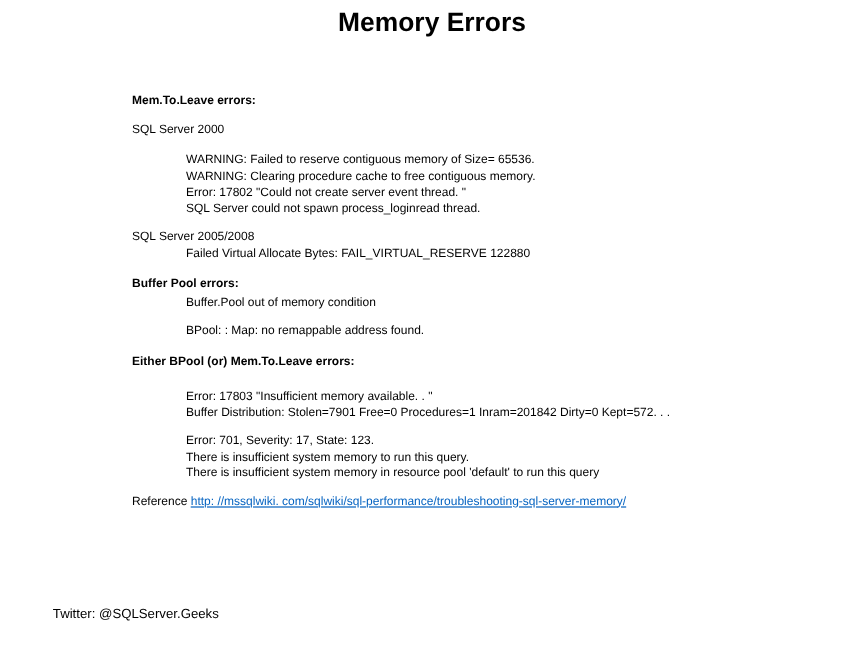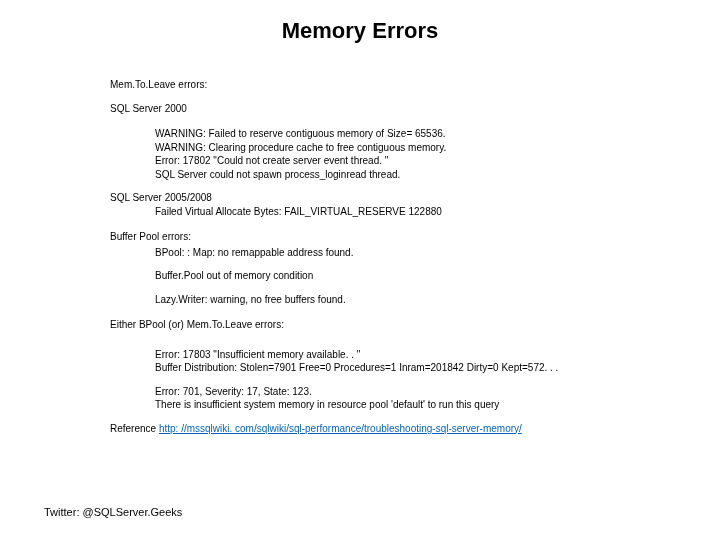--- a/index.html
+++ b/index.html
@@ -13,37 +13,37 @@
     overflow: hidden;
   }
   .slide {
     position: relative;
     width: 720px;
     height: 540px;
     box-sizing: border-box;
   }
   .title {
     position: absolute;
-    top: 18px;
+    top: 6px;
     left: 0;
     width: 720px;
     text-align: center;
     font-size: 22px;
     font-weight: bold;
   }
   .content {
     position: absolute;
     top: 78px;
     left: 110px;
     width: 540px;
     font-size: 10px;
     line-height: 1.35;
   }
   .content .section-heading {
-    font-weight: normal;
+    font-weight: bold;
     margin-top: 12px;
     margin-bottom: 2px;
   }
   .content .first { margin-top: 0; }
   .content .group {
     margin-bottom: 10px;
   }
   .content .indent {
     padding-left: 45px;
   }
@@ -94,34 +94,34 @@
 
     <div class="group">
       <div>SQL Server 2005/2008</div>
       <div class="indent">
         <div>Failed Virtual Allocate Bytes: FAIL_VIRTUAL_RESERVE 122880</div>
       </div>
     </div>
 
     <div class="section-heading">Buffer Pool errors:</div>
     <div class="indent">
+      <div class="group">Buffer.Pool out of memory condition</div>
       <div class="group">BPool: : Map: no remappable address found.</div>
-      <div class="group">Buffer.Pool out of memory condition</div>
-      <div class="group">Lazy.Writer: warning, no free buffers found.</div>
     </div>
 
     <div class="section-heading">Either BPool (or) Mem.To.Leave errors:</div>
 
     <div class="indent" style="margin-top:16px;">
       <div class="group">
         <div>Error: 17803 "Insufficient memory available. . "</div>
         <div>Buffer Distribution:  Stolen=7901 Free=0 Procedures=1 Inram=201842 Dirty=0 Kept=572. . .</div>
       </div>
       <div class="group">
         <div>Error: 701, Severity: 17, State: 123.</div>
+        <div>There is insufficient system memory to run this query.</div>
         <div>There is insufficient system memory in resource pool 'default' to run this query</div>
       </div>
     </div>
 
     <div class="ref-line">
       <span>Reference </span><a href="#">http: //mssqlwiki. com/sqlwiki/sql-performance/troubleshooting-sql-server-memory/</a>
     </div>
 
   </div>
 

